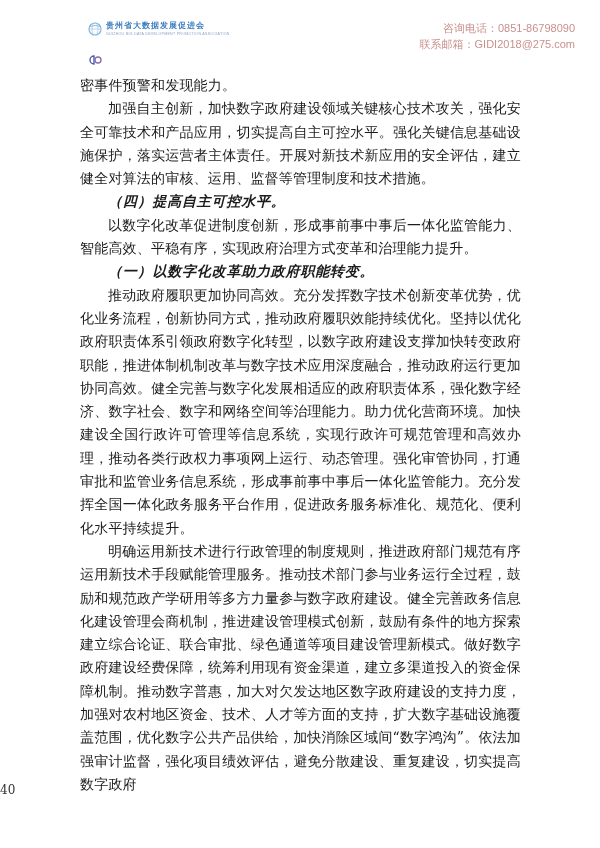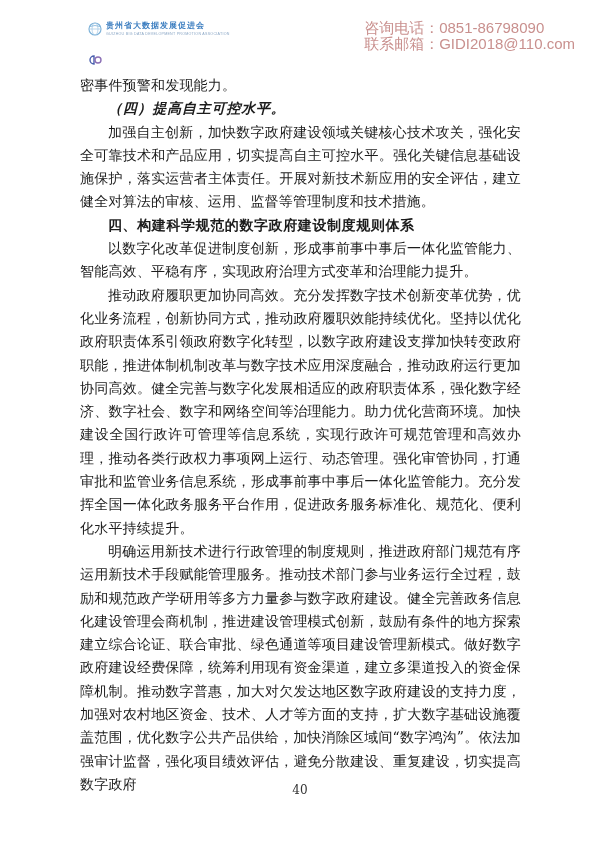--- a/index.html
+++ b/index.html
@@ -31,23 +31,23 @@
   }
   .logo1 .logo-cn { color: #3c7ec0; }
   .logo2 .logo-cn { color: #2e4d8f; }
   .logo-en {
     font-size: 4px; color: #8aa6c5; letter-spacing: 0.3px;
     font-family: "Liberation Sans", sans-serif;
     transform: scale(0.9); transform-origin: left top;
     white-space: nowrap;
   }
   .contact {
-    text-align: left;
+    text-align: right;
     font-family: "Liberation Sans", sans-serif;
-    font-size: 15px;
+    font-size: 11px;
     color: #c9908e;
     line-height: 16px;
   }
 
   
   .doc-body {
     position: absolute;
     top: 74px; left: 80px; width: 441px;
     font-size: 14px;
     line-height: 23.3px;
@@ -56,21 +56,21 @@
   }
   .para { text-indent: 2em; letter-spacing: 0.2px; }
   .para.no-indent { text-indent: 0; }
   .para.kaiti { font-style: italic; font-weight: 600; letter-spacing: 0.8px; }
   .para.bold { font-weight: 700; letter-spacing: 0.6px; }
 
   
   .page-number {
     position: absolute;
     top: 783px; left: 0; width: 600px;
-    text-align: center;
+    text-align: left;
     font-size: 12px;
     color: #333333;
   }
 </style>
 </head>
 <body>
 
 <div class="page">
 
   <div class="header">
@@ -94,29 +94,29 @@
           <svg width="14" height="14" viewBox="0 0 14 14">
             <path d="M6 3 A4 4 0 1 0 6 11 L6 7 Z" fill="none" stroke="#4a5fae" stroke-width="1.4"></path>
             <circle cx="10" cy="7" r="3" fill="none" stroke="#8b6fb5" stroke-width="1.4"></circle>
           </svg>
         </span>
       </div>
     </div>
 
     <div class="contact">
       <div>咨询电话：0851-86798090</div>
-      <div>联系邮箱：GIDI2018@110.com</div>
+      <div>联系邮箱：GIDI2018@275.com</div>
     </div>
   </div>
 
   <div class="doc-body" id="doc-body">
       <p class="para  no-indent">密事件预警和发现能力。</p>
+      <p class="para ">加强自主创新，加快数字政府建设领域关键核心技术攻关，强化安全可靠技术和产品应用，切实提高自主可控水平。强化关键信息基础设施保护，落实运营者主体责任。开展对新技术新应用的安全评估，建立健全对算法的审核、运用、监督等管理制度和技术措施。</p>
       <p class="para kaiti">（四）提高自主可控水平。</p>
-      <p class="para ">加强自主创新，加快数字政府建设领域关键核心技术攻关，强化安全可靠技术和产品应用，切实提高自主可控水平。强化关键信息基础设施保护，落实运营者主体责任。开展对新技术新应用的安全评估，建立健全对算法的审核、运用、监督等管理制度和技术措施。</p>
-      <p class="para bold">四、构建科学规范的数字政府建设制度规则体系</p>
       <p class="para ">以数字化改革促进制度创新，形成事前事中事后一体化监管能力、智能高效、平稳有序，实现政府治理方式变革和治理能力提升。</p>
+      <p class="para kaiti">（一）以数字化改革助力政府职能转变。</p>
       <p class="para ">推动政府履职更加协同高效。充分发挥数字技术创新变革优势，优化业务流程，创新协同方式，推动政府履职效能持续优化。坚持以优化政府职责体系引领政府数字化转型，以数字政府建设支撑加快转变政府职能，推进体制机制改革与数字技术应用深度融合，推动政府运行更加协同高效。健全完善与数字化发展相适应的政府职责体系，强化数字经济、数字社会、数字和网络空间等治理能力。助力优化营商环境。加快建设全国行政许可管理等信息系统，实现行政许可规范管理和高效办理，推动各类行政权力事项网上运行、动态管理。强化审管协同，打通审批和监管业务信息系统，形成事前事中事后一体化监管能力。充分发挥全国一体化政务服务平台作用，促进政务服务标准化、规范化、便利化水平持续提升。</p>
       <p class="para ">明确运用新技术进行行政管理的制度规则，推进政府部门规范有序运用新技术手段赋能管理服务。推动技术部门参与业务运行全过程，鼓励和规范政产学研用等多方力量参与数字政府建设。健全完善政务信息化建设管理会商机制，推进建设管理模式创新，鼓励有条件的地方探索建立综合论证、联合审批、绿色通道等项目建设管理新模式。做好数字政府建设经费保障，统筹利用现有资金渠道，建立多渠道投入的资金保障机制。推动数字普惠，加大对欠发达地区数字政府建设的支持力度，加强对农村地区资金、技术、人才等方面的支持，扩大数字基础设施覆盖范围，优化数字公共产品供给，加快消除区域间“数字鸿沟”。依法加强审计监督，强化项目绩效评估，避免分散建设、重复建设，切实提高数字政府</p>
     </div>
 
   <div class="page-number">40</div>
 
 </div>
 
 </body></html>

